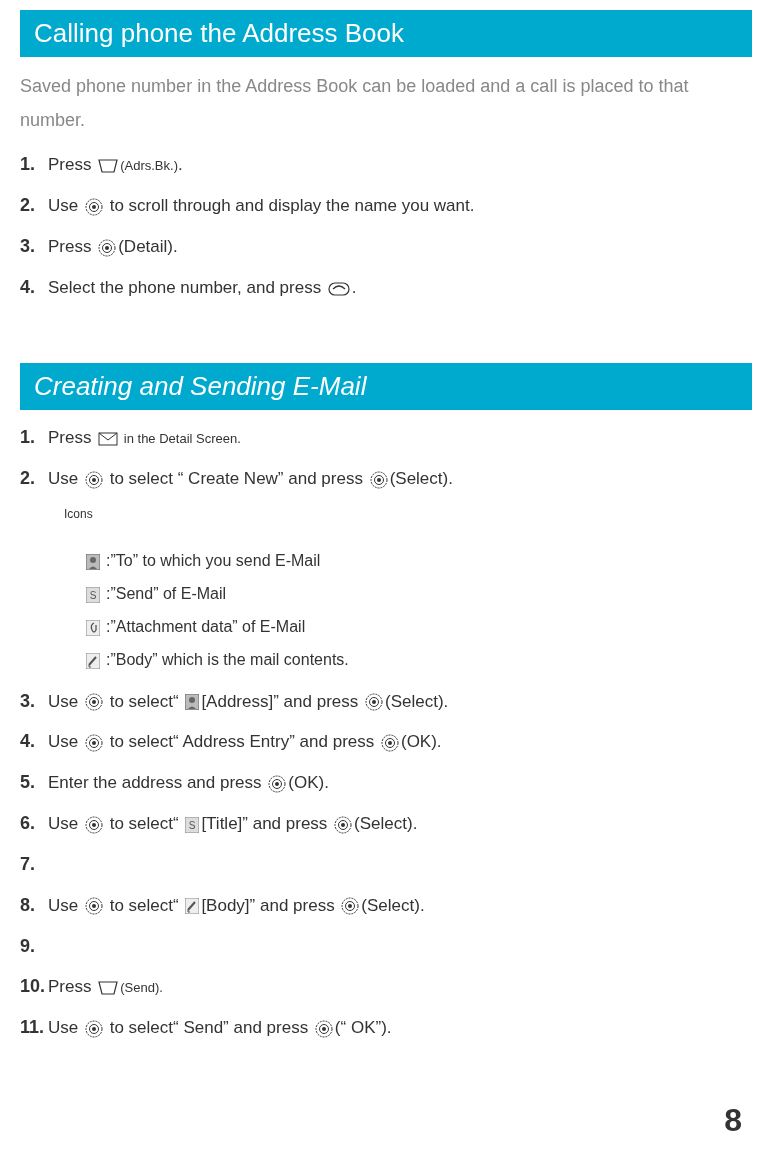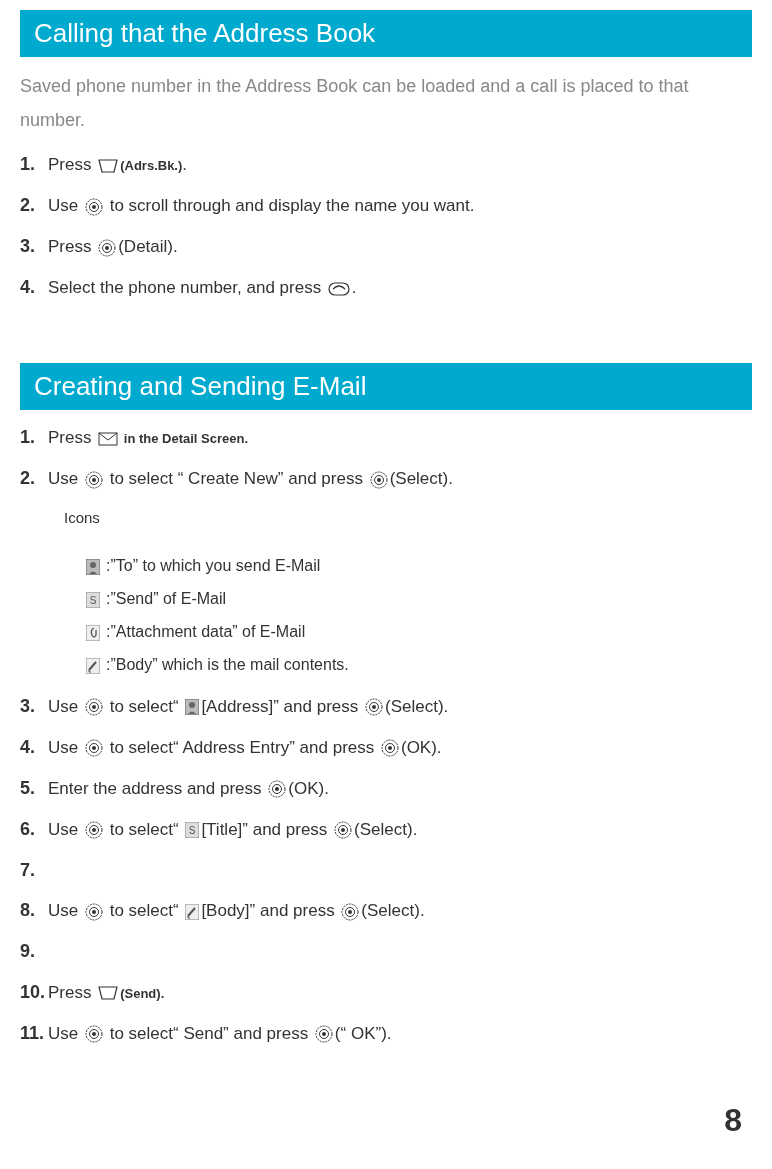--- a/index.html
+++ b/index.html
@@ -22,20 +22,21 @@
       font-size: 26px;
       padding: 8px 14px;
       margin-bottom: 12px;
       font-weight: normal;
     }
     .section-header.first {
       margin-top: 0;
     }
     .section-header.second {
       margin-top: 60px;
+      font-style: italic;
     }
     .intro-text {
       color: #888888;
       font-size: 18px;
       line-height: 1.9;
       margin-bottom: 12px;
     }
     .step {
       font-size: 17px;
       line-height: 1.7;
@@ -51,32 +52,31 @@
     .step-text {
       flex: 1;
     }
     .step-sub {
       font-size: 16px;
       margin-left: 44px;
       line-height: 1.8;
       margin-bottom: 4px;
     }
     .step-sub.heading {
-      font-size: 15px;
+      font-size: 12px;
       margin-bottom: 10px;
     }
     .icon-inline {
       display: inline-block;
       vertical-align: middle;
       margin: 0 2px;
     }
     .small-label {
       font-size: 13px;
       color: #333333;
-      font-weight: bold;
     }
     .page-number {
       position: absolute;
       bottom: 30px;
       right: 30px;
       font-size: 32px;
       font-weight: bold;
     }
     svg {
       vertical-align: middle;
@@ -93,21 +93,21 @@
       margin-bottom: 2px;
     }
     .icon-desc-row .icon-box {
       width: 22px;
       display: inline-block;
     }
   </style>
 </head>
 <body>
 
-<div class="section-header first">Calling that the Address Book</div>
+<div class="section-header first">Calling phone the Address Book</div>
 <div class="intro-text">Saved phone number in the Address Book can be loaded and a call is placed to that number.</div>
 <div id="section1-steps">
     <div class="step">
       <span class="step-num">1.</span>
       <span class="step-text">Press <span class="icon-inline"><svg width="20" height="14">
             <path d="M1 1 L19 1 L16 13 L4 13 Z" fill="#fff" stroke="#333" stroke-width="1.2"></path>
           </svg></span><span class="small-label">(Adrs.Bk.)</span>.</span>
     </div>
     <div class="step">
       <span class="step-num">2.</span>

